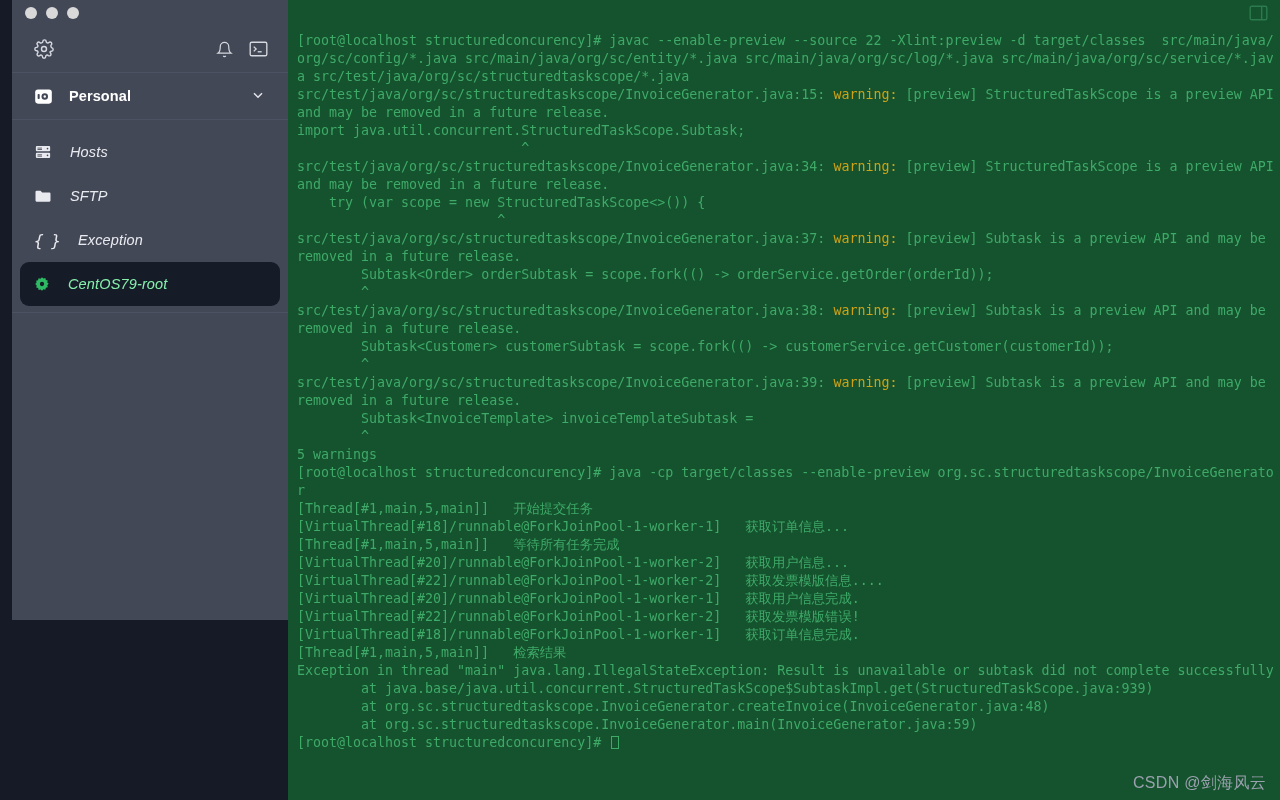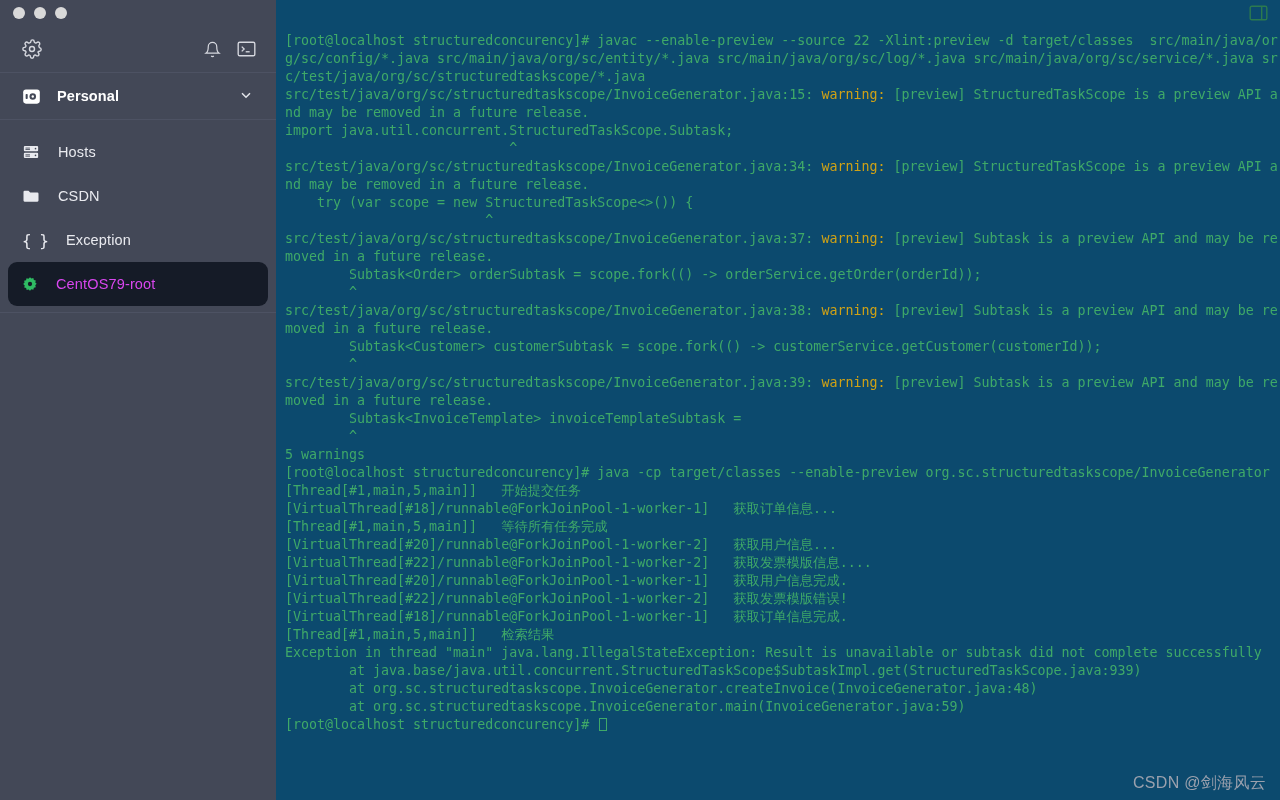--- a/index.html
+++ b/index.html
@@ -5,25 +5,26 @@
   * { margin:0; padding:0; box-sizing:border-box; }
   html, body {
     width:1280px; height:800px; overflow:hidden;
     background:#151a26;
     font-family:"Liberation Sans", sans-serif;
   }
   #app { position:relative; width:1280px; height:800px; display:flex; }
 
   
   #sidebar {
-    width:276px; height:800px;
+    width:276px; height:620px;
     background:#434857;
     display:flex; flex-direction:column;
     flex:0 0 276px;
     position:relative;
+    margin-left:12px;
   }
   .traffic-lights {
     height:26px; display:flex; align-items:center; gap:9px; padding-left:13px;
   }
   .tl-dot { width:12px; height:12px; border-radius:50%; background:#d9d9d9; }
 
   .sb-toolbar {
     height:46px; display:flex; align-items:center;
     padding:0 20px 0 22px; justify-content:space-between;
   }
@@ -33,35 +34,35 @@
 
   .sb-divider { height:1px; background:#4d5263; }
 
   .sb-group {
     height:46px; display:flex; align-items:center; gap:16px;
     padding:0 22px 0 22px; color:#ffffff;
     font-size:14.5px; font-weight:bold; letter-spacing:.1px;
   }
   .sb-group .chev { margin-left:auto; color:#e3e5ea; }
 
-  .sb-list { padding-top:10px; }
+  .sb-list { padding-top:10px;font-style:italic; }
   .sb-item {
     height:44px; margin:0 8px; border-radius:9px;
     display:flex; align-items:center; gap:18px;
     padding-left:14px; color:#e9eaef; font-size:14.5px;
     letter-spacing:.15px;
   }
   .sb-item .lbl { white-space:nowrap; }
   .sb-item.selected { background:#151b27; color:#2fbb63; }
-  .sb-item.selected .lbl { color:#d946ef; }
+  .sb-item.selected .lbl { color:#86efac; }
   .sb-sep { height:1px; background:#4d5263; margin:6px 0 6px 0; }
 
   
   #terminal {
-    flex:1 1 auto; height:800px; background:#0c4a6e;
+    flex:1 1 auto; height:800px; background:#14532d;
     position:relative; overflow:hidden;
   }
   #term-topbar { position:absolute; top:0; right:0; height:26px; width:100%;
                  display:flex; align-items:center; justify-content:flex-end;
                  padding-right:12px; }
   #term-body {
     position:absolute; left:0; top:26px; right:0; bottom:0;
     padding:6px 0 0 9px;
     font-family:"DejaVu Sans Mono", monospace;
     font-size:13.3px; line-height:18px;
@@ -163,21 +164,21 @@
         </span>
         <span class="lbl">Hosts</span>
       </div>
 
       <div class="sb-item">
         <span class="ic">
           <svg width="18" height="18" viewBox="0 0 24 24">
             <path d="M2 6.5a1.5 1.5 0 0 1 1.5-1.5h5.2l2.2 2.4H20.5A1.5 1.5 0 0 1 22 8.9v9.1a1.5 1.5 0 0 1-1.5 1.5h-17A1.5 1.5 0 0 1 2 18z" fill="#e9eaef"></path>
           </svg>
         </span>
-        <span class="lbl">CSDN</span>
+        <span class="lbl">SFTP</span>
       </div>
 
 
       <div class="sb-item">
         <span class="ic" style="font-family:'DejaVu Sans Mono',monospace;font-size:16px;color:#e9eaef;letter-spacing:-1px;">{ }</span>
         <span class="lbl">Exception</span>
       </div>
 
       <div class="sb-item selected">
         <span class="ic">

